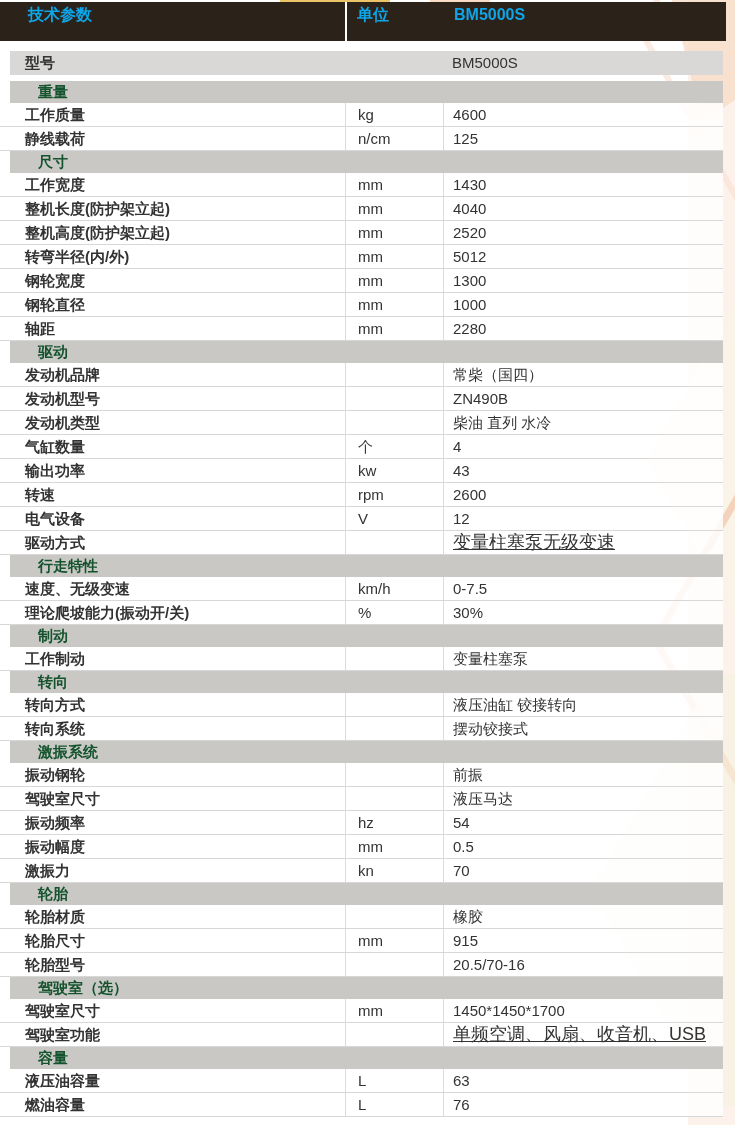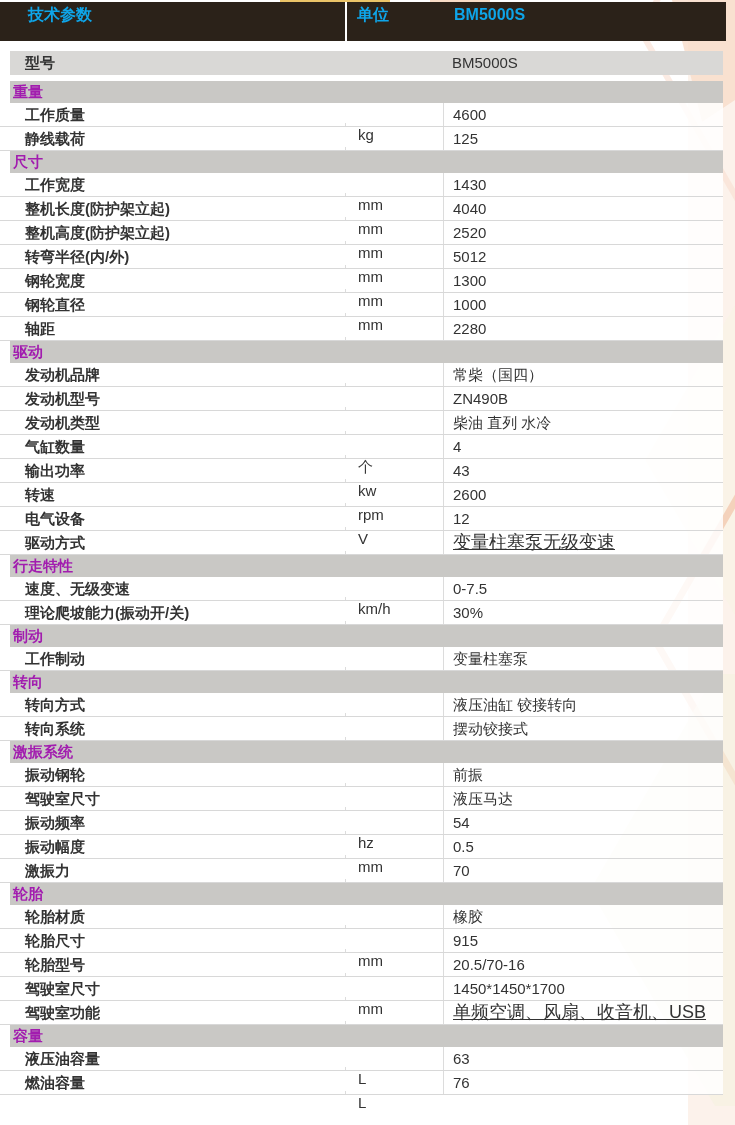--- a/index.html
+++ b/index.html
@@ -27,26 +27,26 @@
   .gap10{height:10px;}
   .gap6{height:6px;}
   .model-row{display:flex;height:24px;line-height:24px;font-size:15px;width:723px;}
   .sp{width:10px;flex:0 0 10px;}
   .model-row .c-name{width:335px;background:var(--model-row-bg);padding-left:15px;
     box-sizing:border-box;font-weight:600;}
   .model-row .c-unit{width:98px;background:var(--model-row-bg);box-sizing:border-box;}
   .model-row .c-value{flex:1;background:var(--model-row-bg);padding-left:9px;box-sizing:border-box;}
   .band{width:723px;height:22px;display:flex;}
   .band-inner{flex:1;background:var(--section-band-bg);line-height:22px;font-size:15px;
-    font-weight:600;padding-left:3px;box-sizing:border-box;color:#a21caf;}
+    font-weight:600;padding-left:28px;box-sizing:border-box;color:#14532d;}
   .row{width:723px;height:23px;display:flex;border-bottom:1px solid var(--row-border);
     font-size:15px;line-height:23px;}
   .row .c-name{width:335px;background:var(--row-bg);padding-left:15px;box-sizing:border-box;font-weight:600;}
   .row .c-unit{width:98px;background:var(--row-bg);border-left:1px solid var(--col-line);
-    padding-left:12px;box-sizing:border-box;margin-top:20px;}
+    padding-left:12px;box-sizing:border-box;}
   .row .c-value{flex:1;background:var(--row-bg);border-left:1px solid var(--col-line);
     padding-left:9px;box-sizing:border-box;}
   .row .c-value.small{font-size:18px;text-decoration:underline;}
 </style>
 </head>
 <body>
 
 <svg class="bg-svg" viewBox="0 0 735 1125" xmlns="http://www.w3.org/2000/svg">
   <rect x="688" y="0" width="47" height="1125" fill="#FBEEE4" opacity="0.75"></rect>
   <polygon points="672,0 735,0 735,100 702,122" fill="#F8DCC9" opacity="0.8"></polygon>
@@ -316,20 +316,24 @@
     <div class="c-value">915</div>
   </div>
 
   <div class="row">
     <div class="sp"></div>
     <div class="c-name">轮胎型号</div>
     <div class="c-unit"></div>
     <div class="c-value">20.5/70-16</div>
   </div>
 
+  <div class="band">
+    <div class="sp"></div>
+    <div class="band-inner">驾驶室（选）</div>
+  </div>
 
   <div class="row">
     <div class="sp"></div>
     <div class="c-name">驾驶室尺寸</div>
     <div class="c-unit">mm</div>
     <div class="c-value">1450*1450*1700</div>
   </div>
 
   <div class="row">
     <div class="sp"></div>

